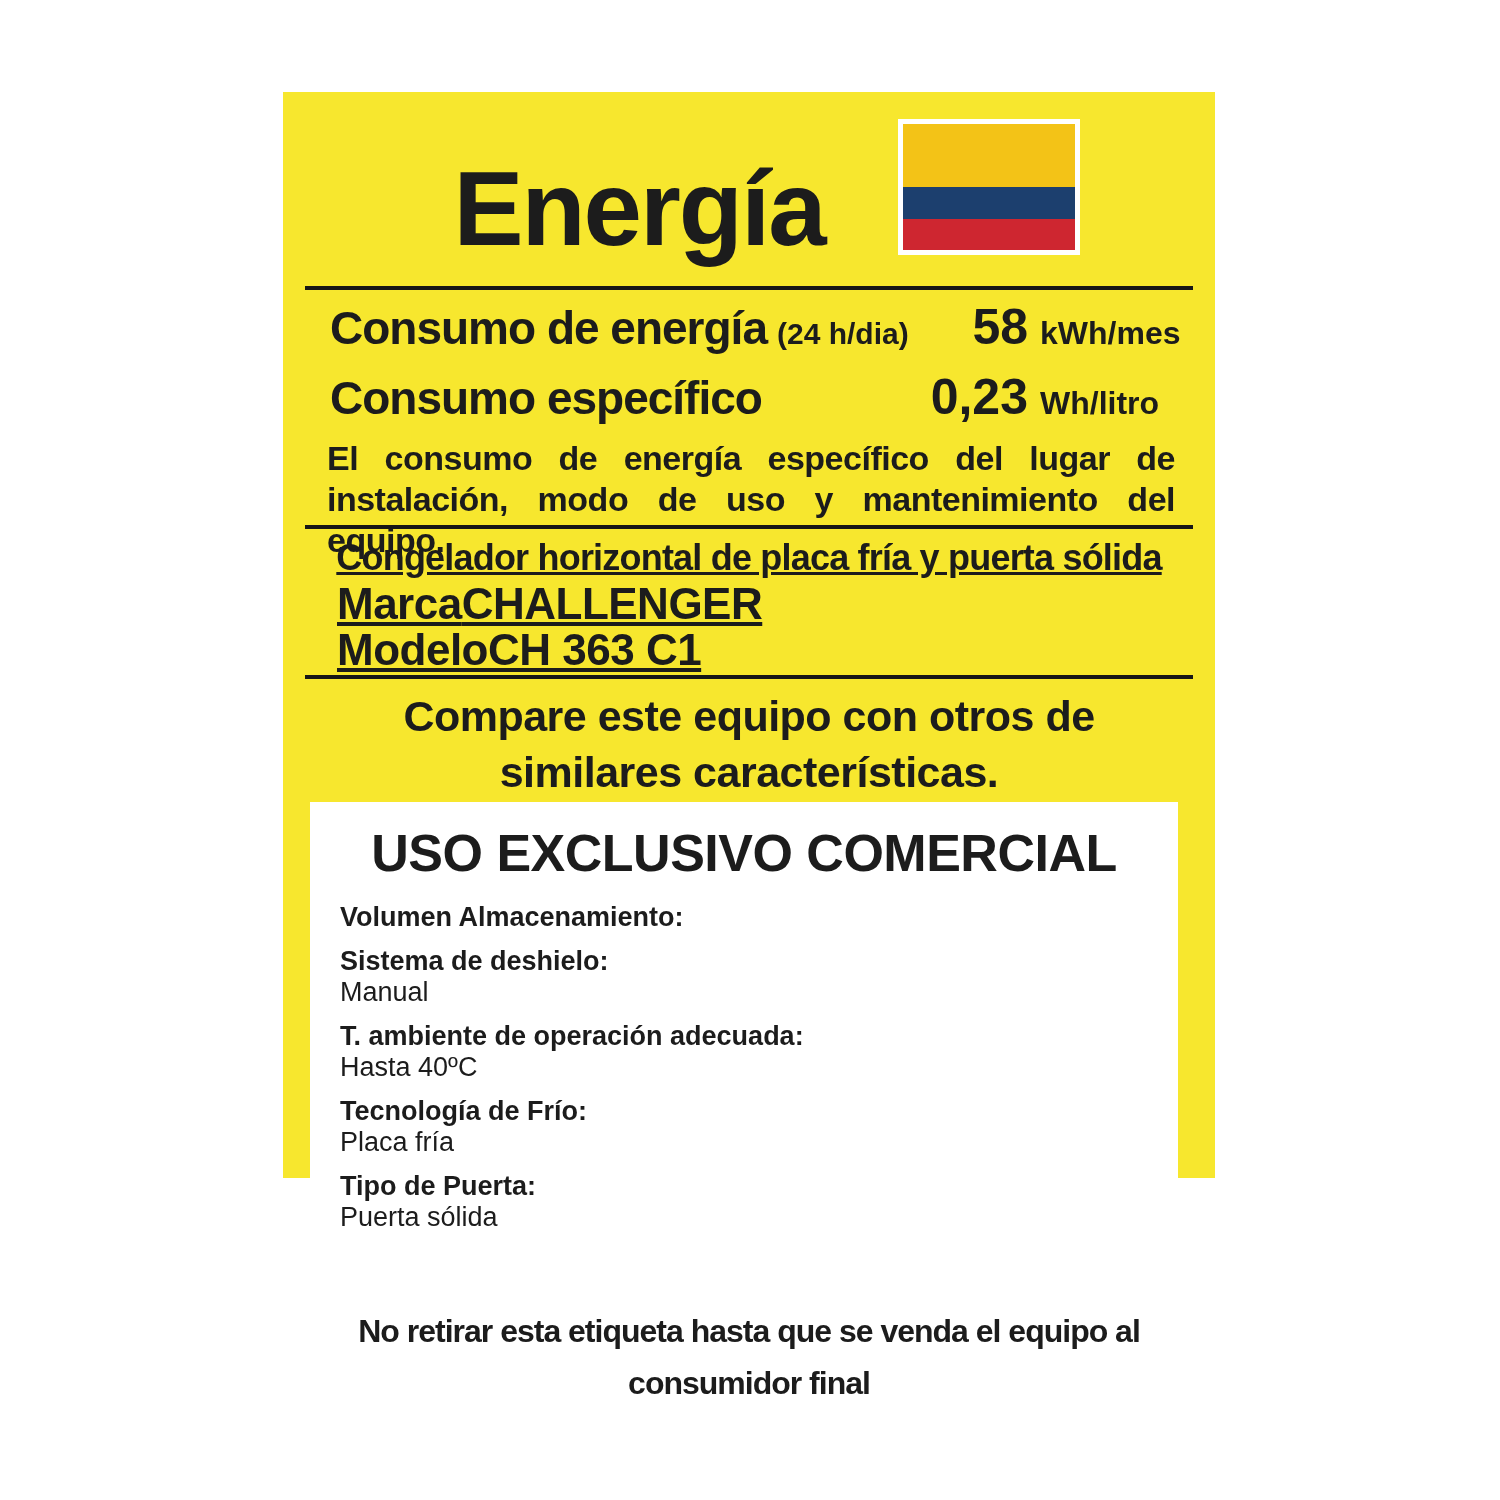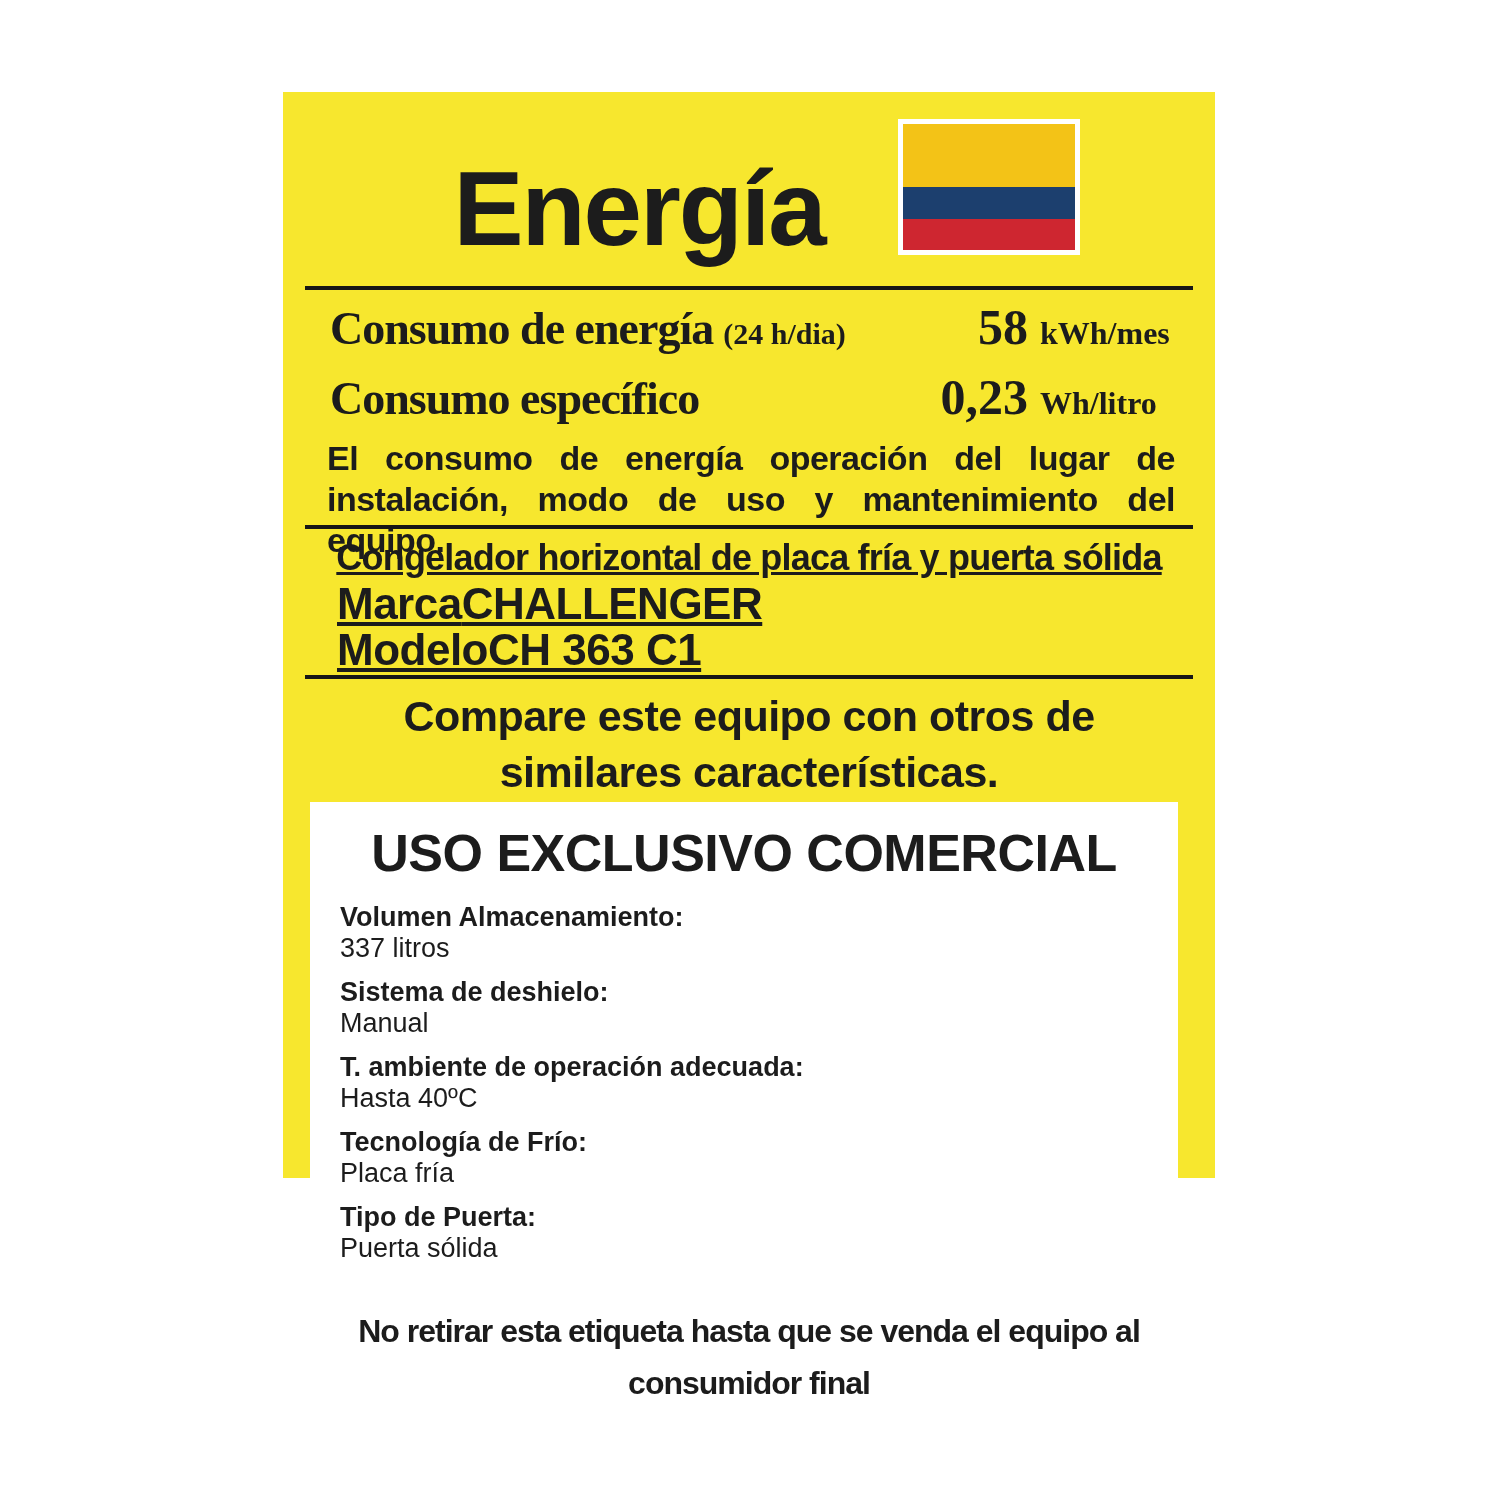--- a/index.html
+++ b/index.html
@@ -17,21 +17,21 @@
   .flag { position: absolute; top: 27px; right: 135px; width: 182px; height: 136px;
     background: #ffffff; padding: 5px; display: flex; flex-direction: column; }
   .flag .stripe-yellow { flex: 2; background: #f3c317; }
   .flag .stripe-blue   { flex: 1; background: #1c3f6e; }
   .flag .stripe-red    { flex: 1; background: #ce2630; }
 
   .hr { position: absolute; left: 22px; right: 22px; height: 4px; background: #161616; }
   .hr1 { top: 194px; } .hr2 { top: 433px; } .hr3 { top: 583px; }
 
   
-  .rows { position: absolute; top: 200px; left: 47px; right: 45px; font-family: Liberation Serif, serif; }
+  .rows { position: absolute; top: 200px; left: 47px; right: 45px; }
   .row { display: flex; justify-content: space-between; align-items: baseline; padding-top: 6px; }
   .row + .row { padding-top: 12px; }
   .row-left { display: flex; align-items: baseline; }
   .row-label { font-size: 46px; font-weight: bold; letter-spacing: -1px; }
   .row-note  { font-size: 30px; font-weight: bold; margin-left: 10px; }
   .row-right { display: flex; align-items: baseline; width: 248px; }
   .row-value { font-size: 50px; font-weight: bold; min-width: 106px; text-align: right; }
   .row-unit  { font-size: 32px; font-weight: bold; margin-left: 12px; }
 
   
@@ -98,21 +98,21 @@
           <span class="row-note"></span>
         </div>
         <div class="row-right">
           <span class="row-value">0,23</span>
           <span class="row-unit">Wh/litro</span>
         </div>
       </div>
     </div>
 
     <div class="disclaimer">
-      <div class="jline">El consumo de energía operación del lugar de</div>
+      <div class="jline">El consumo de energía específico del lugar de</div>
       <div class="jline">instalación, modo de uso y mantenimiento del equipo.</div>
     </div>
 
     <div class="hr hr2"></div>
 
     <div class="product">
       <div class="product-desc">Congelador horizontal de placa fría y puerta sólida</div>
       <div class="product-row">
         <span>Marca</span>
         <span>CHALLENGER</span>
@@ -128,21 +128,20 @@
     <div class="compare">
       <div>Compare este equipo con otros de</div>
       <div>similares características.</div>
     </div>
 
     <div class="usage-box">
       <div class="box-title">USO EXCLUSIVO COMERCIAL</div>
       <div class="box-items">
         <div class="item">
           <div class="item-label">Volumen Almacenamiento:</div>
-          <div class="item-value">337 litros</div>
         </div>
         <div class="item">
           <div class="item-label">Sistema de deshielo:</div>
           <div class="item-value">Manual</div>
         </div>
         <div class="item">
           <div class="item-label">T. ambiente de operación adecuada:</div>
           <div class="item-value">Hasta 40ºC</div>
         </div>
         <div class="item">

